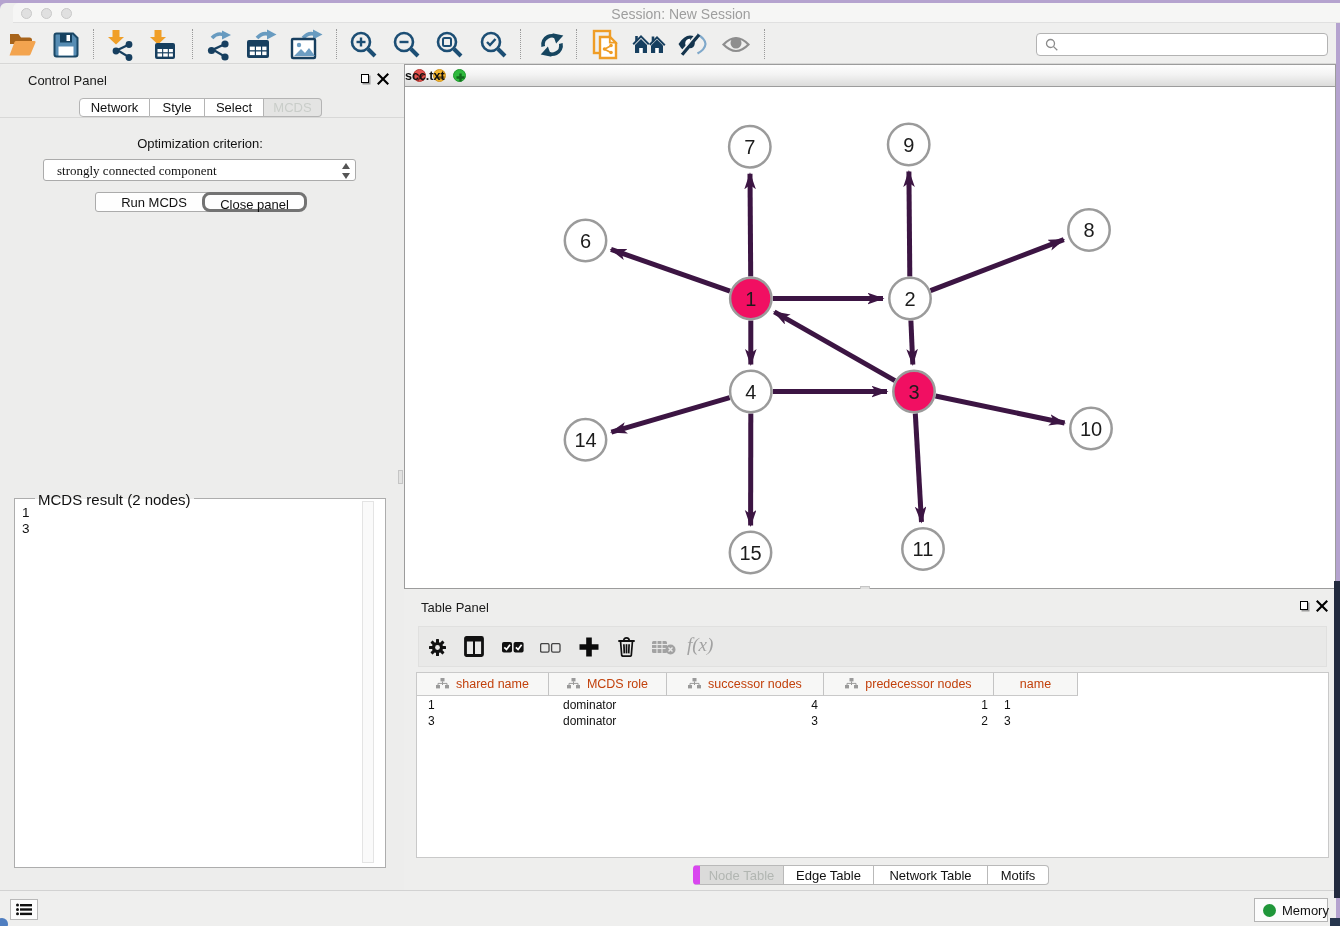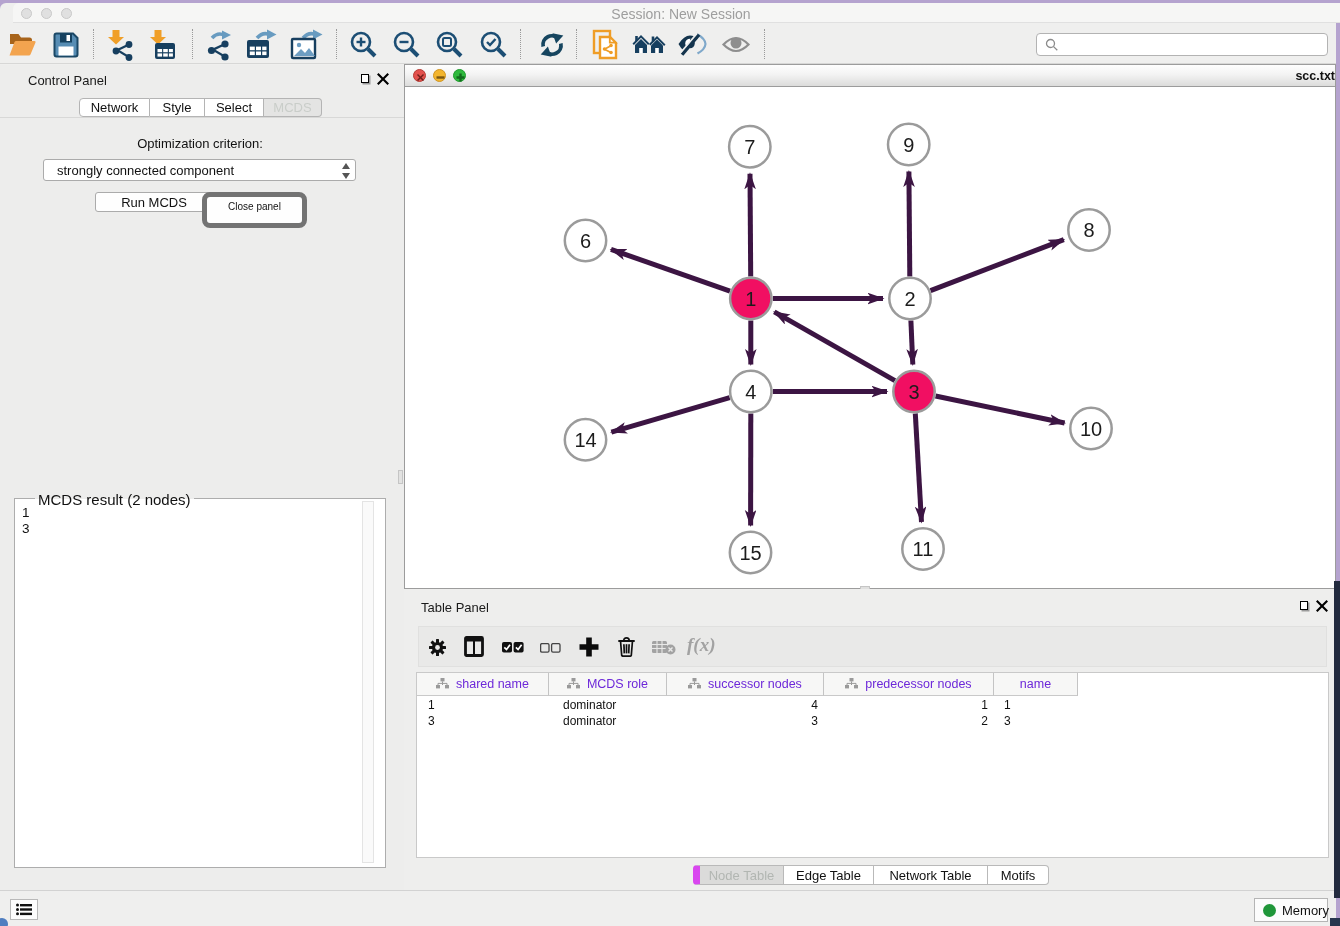--- a/index.html
+++ b/index.html
@@ -18,23 +18,23 @@
 
 #cpanel{position:absolute;left:0;top:0;width:404px;height:828px;background:#ededec;}
 .ptitle{font-size:13px;color:#1a1a1a;}
 .tabrow .tab{position:absolute;top:0;height:19px;background:#fff;border:1px solid #b4b4b4;border-left:none;font-size:13px;color:#111;text-align:center;line-height:18px;}
 
 #netwin{position:absolute;left:404px;top:-1px;width:932px;height:525px;background:#fff;border:1px solid #9c9c9c;}
 #nettitle{position:absolute;left:0;top:0;width:100%;height:22px;background:linear-gradient(#fefefe,#f3f3f3 45%,#dcdcdb);border-bottom:1px solid #9c9c9c;}
 .ntl{position:absolute;top:4px;width:13px;height:13px;border-radius:50%;}
 
 #tpanel{position:absolute;left:404px;top:524px;width:932px;height:301px;background:#eeeeed;}
-#ttoolbox{position:absolute;left:14px;top:37px;width:909px;height:41px;background:#e9e9e8;border:1px solid #e0e0df;border-radius:0;font-weight:bold;}
+#ttoolbox{position:absolute;left:14px;top:37px;width:909px;height:41px;background:#e9e9e8;border:1px solid #e0e0df;border-radius:0;}
 #ttable{position:absolute;left:12px;top:83px;width:913px;height:186px;background:#fff;border:1px solid #c9c9c9;}
-.th{position:absolute;top:0;height:23px;border-right:1px solid #c4c4c4;border-bottom:1px solid #c9c9c9;font-size:12.5px;color:#6d28d9;text-align:center;line-height:22px;background:#f7f7f6;}
+.th{position:absolute;top:0;height:23px;border-right:1px solid #c4c4c4;border-bottom:1px solid #c9c9c9;font-size:12.5px;color:#c2410c;text-align:center;line-height:22px;background:#f7f7f6;}
 .td{position:absolute;font-size:12px;color:#111;height:16px;line-height:16px;}
 .btab{position:absolute;top:0;height:20px;border:1px solid #b9b9b9;border-left:none;background:#fff;font-size:13px;color:#111;text-align:center;line-height:19px;}
 .hdricon{display:inline-block;vertical-align:-1px;}
 </style></head>
 <body>
 <div id="win">
 <div id="titlebar">
   <div class="tl" style="left:8px;"></div>
       <div class="tl" style="left:28px;"></div>
       <div class="tl" style="left:48px;"></div>
@@ -193,48 +193,48 @@
         </svg>
   <div class="tabrow">
     <div class="tab abs" style="left:79px;top:33px;width:71px;border-left:1px solid #b4b4b4;border-radius:4px 0 0 4px;">Network</div>
     <div class="tab abs" style="left:150px;top:33px;width:55px;">Style</div>
     <div class="tab abs" style="left:205px;top:33px;width:59px;">Select</div>
     <div class="tab abs" style="left:264px;top:33px;width:58px;background:#e4e4e3;color:#c9cdc9;border-radius:0 4px 4px 0;">MCDS</div>
   </div>
   <div class="abs" style="left:0;top:52px;width:404px;height:1px;background:#d8d8d7;"></div>
   <div class="abs" style="left:53px;top:71px;width:294px;text-align:center;font-size:13px;color:#111;">Optimization criterion:</div>
   <div class="abs" style="left:43px;top:94px;width:313px;height:22px;background:#fff;border:1px solid #ababab;border-radius:3px;">
-    <span class="abs" style="left:13px;top:3px;font-size:13px;color:#111;">strongly connected component</span>
+    <span class="abs" style="left:13px;top:3px;font-size:13px;color:#111;font-family:Liberation Serif, serif;">strongly connected component</span>
     <svg class="abs" style="left:297px;top:3px" width="10" height="16" viewBox="0 0 10 16">
             <path d="M5 0 L9 6 H1 z" fill="#555"></path>
             <path d="M5 16 L1 10 H9 z" fill="#555"></path>
           </svg>
   </div>
   <div class="abs" style="left:95px;top:127px;width:118px;height:20px;background:#fefefe;border:1px solid #ababab;border-radius:3px;text-align:center;font-size:13px;line-height:19px;color:#111;">Run MCDS</div>
-  <div class="abs" style="left:202px;top:127px;width:105px;height:36px;background:#fefefe;border:5px solid #737373;border-radius:8px;text-align:center;font-size:10px;line-height:19px;color:#111;">Close panel</div>
+  <div class="abs" style="left:202px;top:127px;width:105px;height:20px;background:#fefefe;border:3px solid #737373;border-radius:8px;text-align:center;font-size:13px;line-height:19px;color:#111;">Close panel</div>
   <div class="abs" style="left:14px;top:433px;width:372px;height:370px;background:#fff;border:1px solid #adadad;">
     <div class="abs" style="left:7px;top:6px;font-size:13.5px;line-height:16px;color:#111;">1<br>3</div>
     <div class="abs" style="left:347px;top:2px;width:12px;height:362px;background:#fafafa;border:1px solid #e4e4e4;"></div>
     <div class="abs" style="left:20px;top:-8px;background:linear-gradient(180deg,#ededec 46%,#ffffff 46%);padding:0 3px;font-size:15px;color:#111;text-align:right;">MCDS result (2 nodes)</div>
   </div>
 </div>
 <div class="abs" style="left:398px;top:405px;width:5px;height:14px;background:#e2e2e1;border:1px solid #c5c5c5;"></div>
 
 <div id="netwin">
   <div id="nettitle">
     <div class="ntl" style="left:8px;background:#e3514d;border:1px solid #b63c35;"><svg width="11" height="11" style="margin:1px" viewBox="0 0 11 11">
               <path d="M2 3 l1-1 2.5 2.5 L8 2 l1 1 -2.5 2.5 L9 8 8 9 5.5 6.5 3 9 2 8 l2.5-2.5 z" fill="#701f1b"></path>
             </svg></div>
     <div class="ntl" style="left:28px;background:#f3b52d;border:1px solid #cf9421;"><svg width="11" height="11" style="margin:1px" viewBox="0 0 11 11">
               <rect x="1.5" y="4.3" width="8" height="2.4" fill="#7a5713"></rect>
             </svg></div>
     <div class="ntl" style="left:48px;background:#2eb93c;border:1px solid #1f9a2e;"><svg width="11" height="11" style="margin:1px" viewBox="0 0 11 11">
               <path d="M4.3 1.5 h2.4 v2.8 h2.8 v2.4 H6.7 v2.8 H4.3 V6.7 H1.5 V4.3 h2.8 z" fill="#126b1d"></path>
             </svg></div>
-    <div style="position:absolute;top:4px;width:100%;text-align:right;font-size:12.5px;font-weight:bold;color:#111;">scc.txt</div>
+    <div style="position:absolute;top:4px;width:100%;text-align:left;font-size:12.5px;font-weight:bold;color:#111;">scc.txt</div>
   </div>
   <svg class="abs" style="left:0;top:23.5px" width="930" height="502" viewBox="0 0 930 502">
     <defs>
             <marker id="ar" markerWidth="20" markerHeight="14" refX="15.5" refY="5.8" orient="auto" markerUnits="userSpaceOnUse">
               <path d="M0 0 L17 5.8 L0 11.6 L4.2 5.8 z" fill="#3c1543"></path>
             </marker>
           </defs>
     <g stroke="#3c1543" stroke-width="5" marker-end="url(#ar)">
       <line x1="345.7" y1="187.5" x2="345.0" y2="84.8"></line>
       <line x1="325.0" y1="202.2" x2="206.0" y2="160.4"></line>

